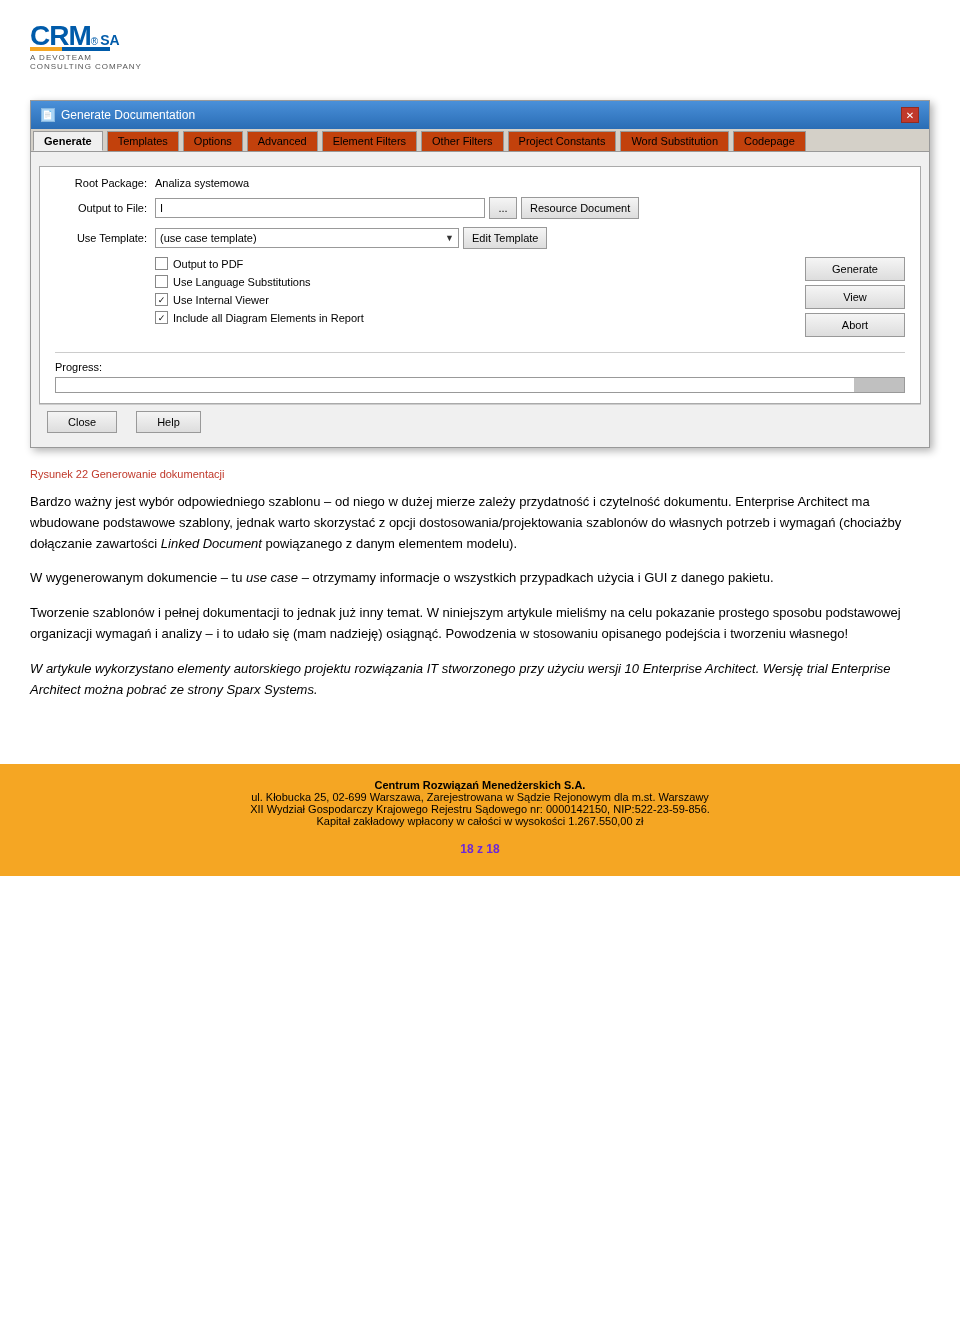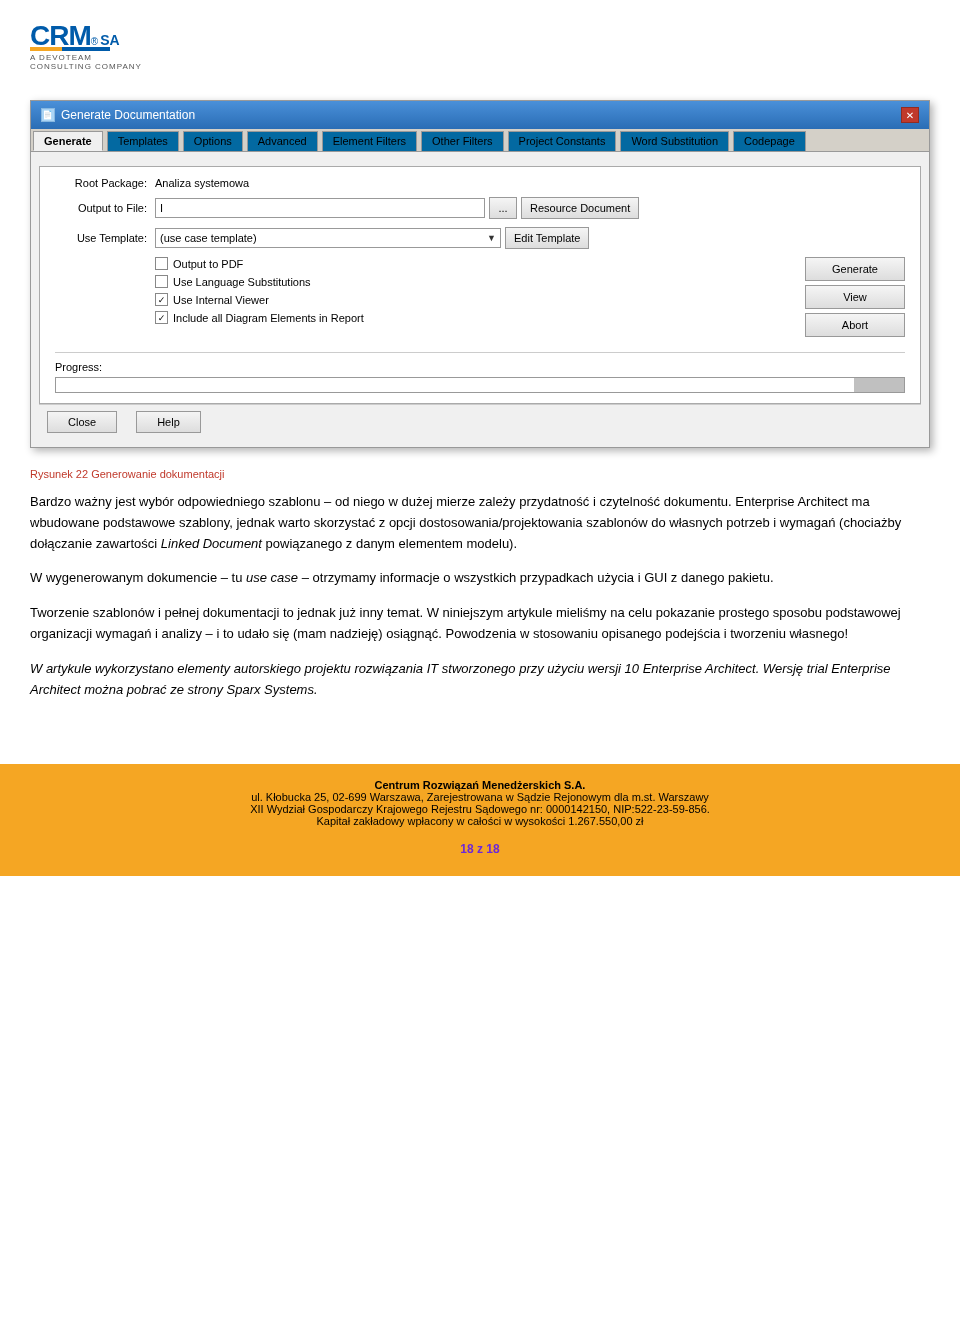--- a/index.html
+++ b/index.html
@@ -104,21 +104,21 @@
       display: flex;
       background: #d4d0c8;
       border-bottom: 1px solid #999;
       padding-top: 2px;
     }
 
     .tab {
       padding: 3px 10px;
       border: 1px solid #999;
       border-bottom: none;
-      background: #0369a1;
+      background: #c2410c;
       cursor: pointer;
       font-size: 11px;
       margin-right: 2px;
       margin-left: 2px;
     }
 
     .tab.active {
       background: #f0f0f0;
       border-bottom: 1px solid #f0f0f0;
       font-weight: bold;
@@ -398,21 +398,21 @@
           <div class="form-control-area">
             <input type="text" class="text-field" value="I" style="width: 330px; flex: 0 0 auto;">
             <button class="btn-small btn-dots">...</button>
             <button class="btn-small">Resource Document</button>
           </div>
         </div>
 
         <div class="form-row">
           <div class="form-label">Use Template:</div>
           <div class="form-control-area">
-            <div class="dropdown-field" style="width:346px; flex: none;">
+            <div class="dropdown-field" style="width:304px; flex: none;">
               <span>(use case template)</span>
               <span class="dropdown-arrow">▼</span>
             </div>
             <button class="btn-small">Edit Template</button>
           </div>
         </div>
 
         <div class="form-row" style="align-items: flex-start; margin-top: 4px;">
           <div class="form-label"></div>
           <div class="checkboxes-area" style="flex:1; align-items: flex-start;">

